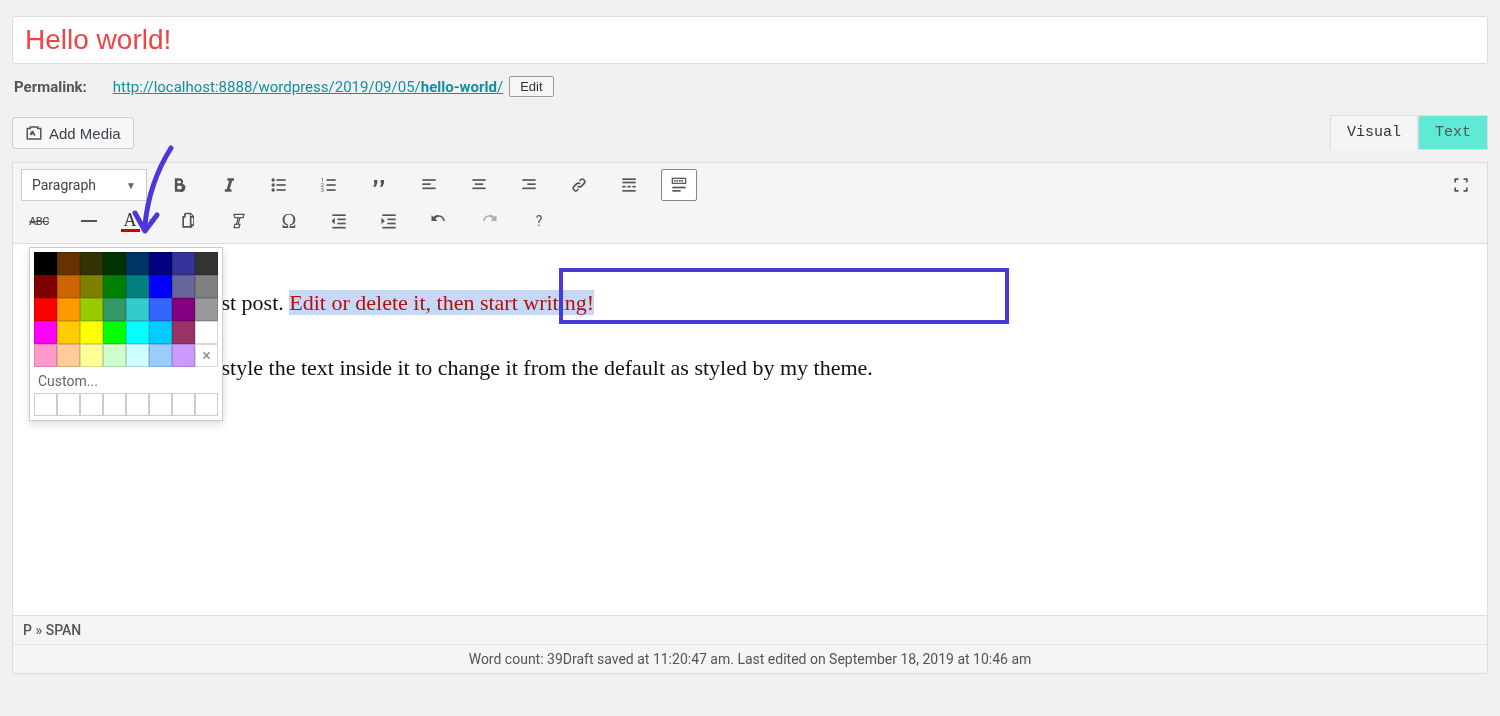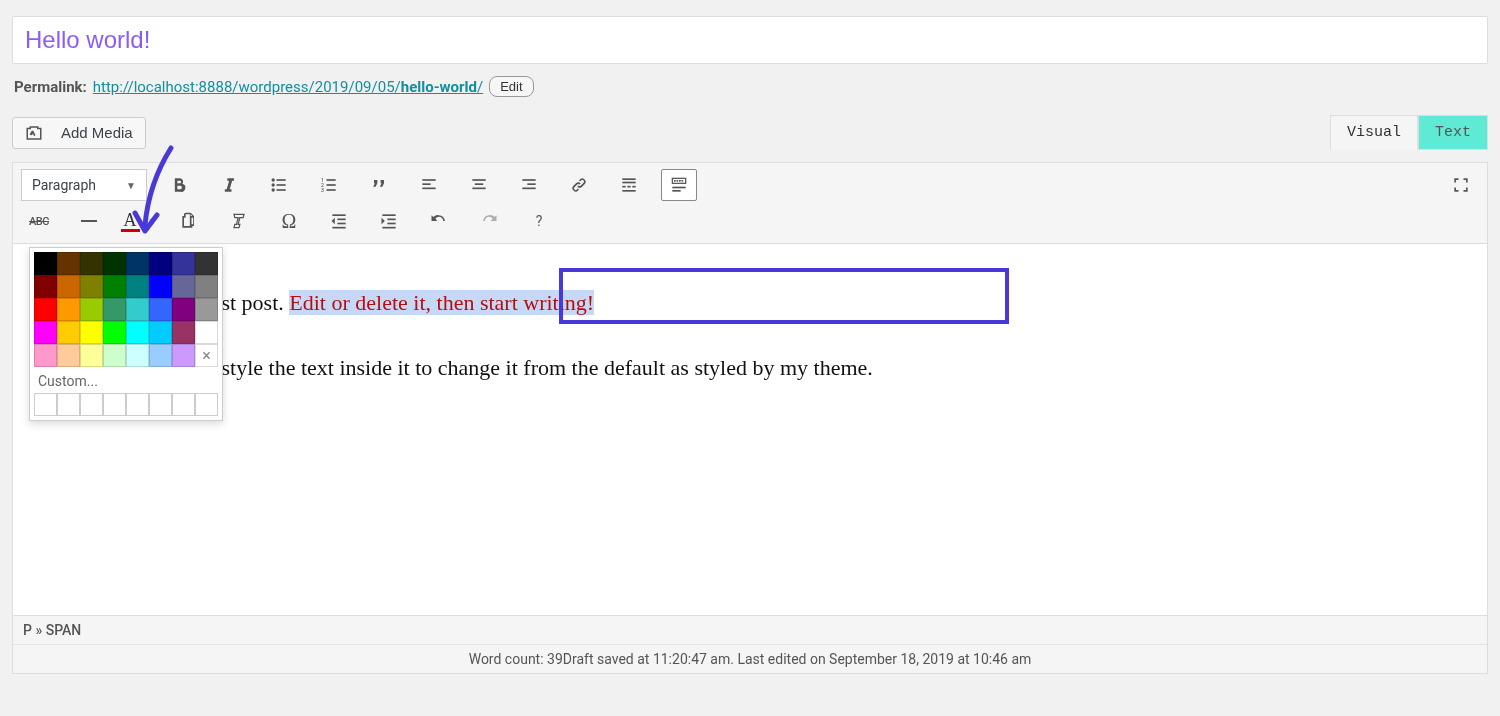--- a/index.html
+++ b/index.html
@@ -1,24 +1,24 @@
 <!DOCTYPE html>
 <html><head>
 <meta charset="utf-8">
 <style>
 * { box-sizing: border-box; margin: 0; padding: 0; }
 body { font-family: -apple-system, BlinkMacSystemFont, "Segoe UI", Roboto, sans-serif; background: #f1f1f1; color: #3c434a; font-size: 14px; }
 .container { padding: 16px 12px; }
-.title-input { width: 100%; font-size: 24px; font-weight: 400; color: #8b5cf6; padding: 8px 12px; border: 1px solid #ddd; background: #fff; border-radius: 2px; outline: none; height: 48px; }
+.title-input { width: 100%; font-size: 28px; font-weight: 400; color: #ef4444; padding: 8px 12px; border: 1px solid #ddd; background: #fff; border-radius: 2px; outline: none; height: 48px; }
 .permalink-row { display: flex; align-items: center; gap: 6px; padding: 12px 2px 18px; font-size: 15px; color: #555; }
-.permalink-row a { color: #128fa1; text-decoration: underline; }
+.permalink-row a { color: #128fa1; text-decoration: underline; margin-left: 20px; }
 .permalink-row a b { font-weight: 700; }
-.edit-btn { font-size: 13px; padding: 2px 10px; border: 1px solid #999; background: #f6f6f6; border-radius: 8px; cursor: pointer; color: #333; }
+.edit-btn { font-size: 13px; padding: 2px 10px; border: 1px solid #999; background: #f6f6f6; border-radius: 2px; cursor: pointer; color: #333; }
 .top-actions { display: flex; justify-content: space-between; align-items: center; margin-bottom: 12px; }
-.add-media-btn { display: inline-flex; align-items: center; gap: 18px; padding: 6px 12px; border: 1px solid #ccc; background: #f7f7f7; border-radius: 3px; cursor: pointer; font-size: 15px; color: #3c434a; }
+.add-media-btn { display: inline-flex; align-items: flex-end; gap: 6px; padding: 6px 12px; border: 1px solid #ccc; background: #f7f7f7; border-radius: 3px; cursor: pointer; font-size: 15px; color: #3c434a; }
 .add-media-btn svg { width: 18px; height: 18px; fill: #555; }
 .tabs { display: flex; font-family: Liberation Mono, monospace; }
 .tab { padding: 8px 16px; font-size: 15px; color: #555; background: #5eead4; cursor: pointer; border: 1px solid #ddd; }
 .tab.active { background: #f5f5f5; color: #333; border-bottom-color: #f5f5f5; }
 .editor-wrap { border: 1px solid #ddd; background: #fff; position: relative; }
 .toolbar { background: #f5f5f5; border-bottom: 1px solid #ddd; padding: 4px; }
 .toolbar-row { display: flex; align-items: center; gap: 14px; padding: 2px 4px; flex-wrap: wrap; }
 .format-select { display: flex; align-items: center; background: #fff; border: 1px solid #ccc; padding: 4px 10px; font-size: 14px; cursor: pointer; gap: 30px; height: 32px; }
 .format-select .caret { font-size: 10px; color: #666; }
 .tbtn { width: 36px; height: 32px; display: inline-flex; align-items: center; justify-content: center; cursor: pointer; color: #555; border-radius: 2px; position: relative; }

